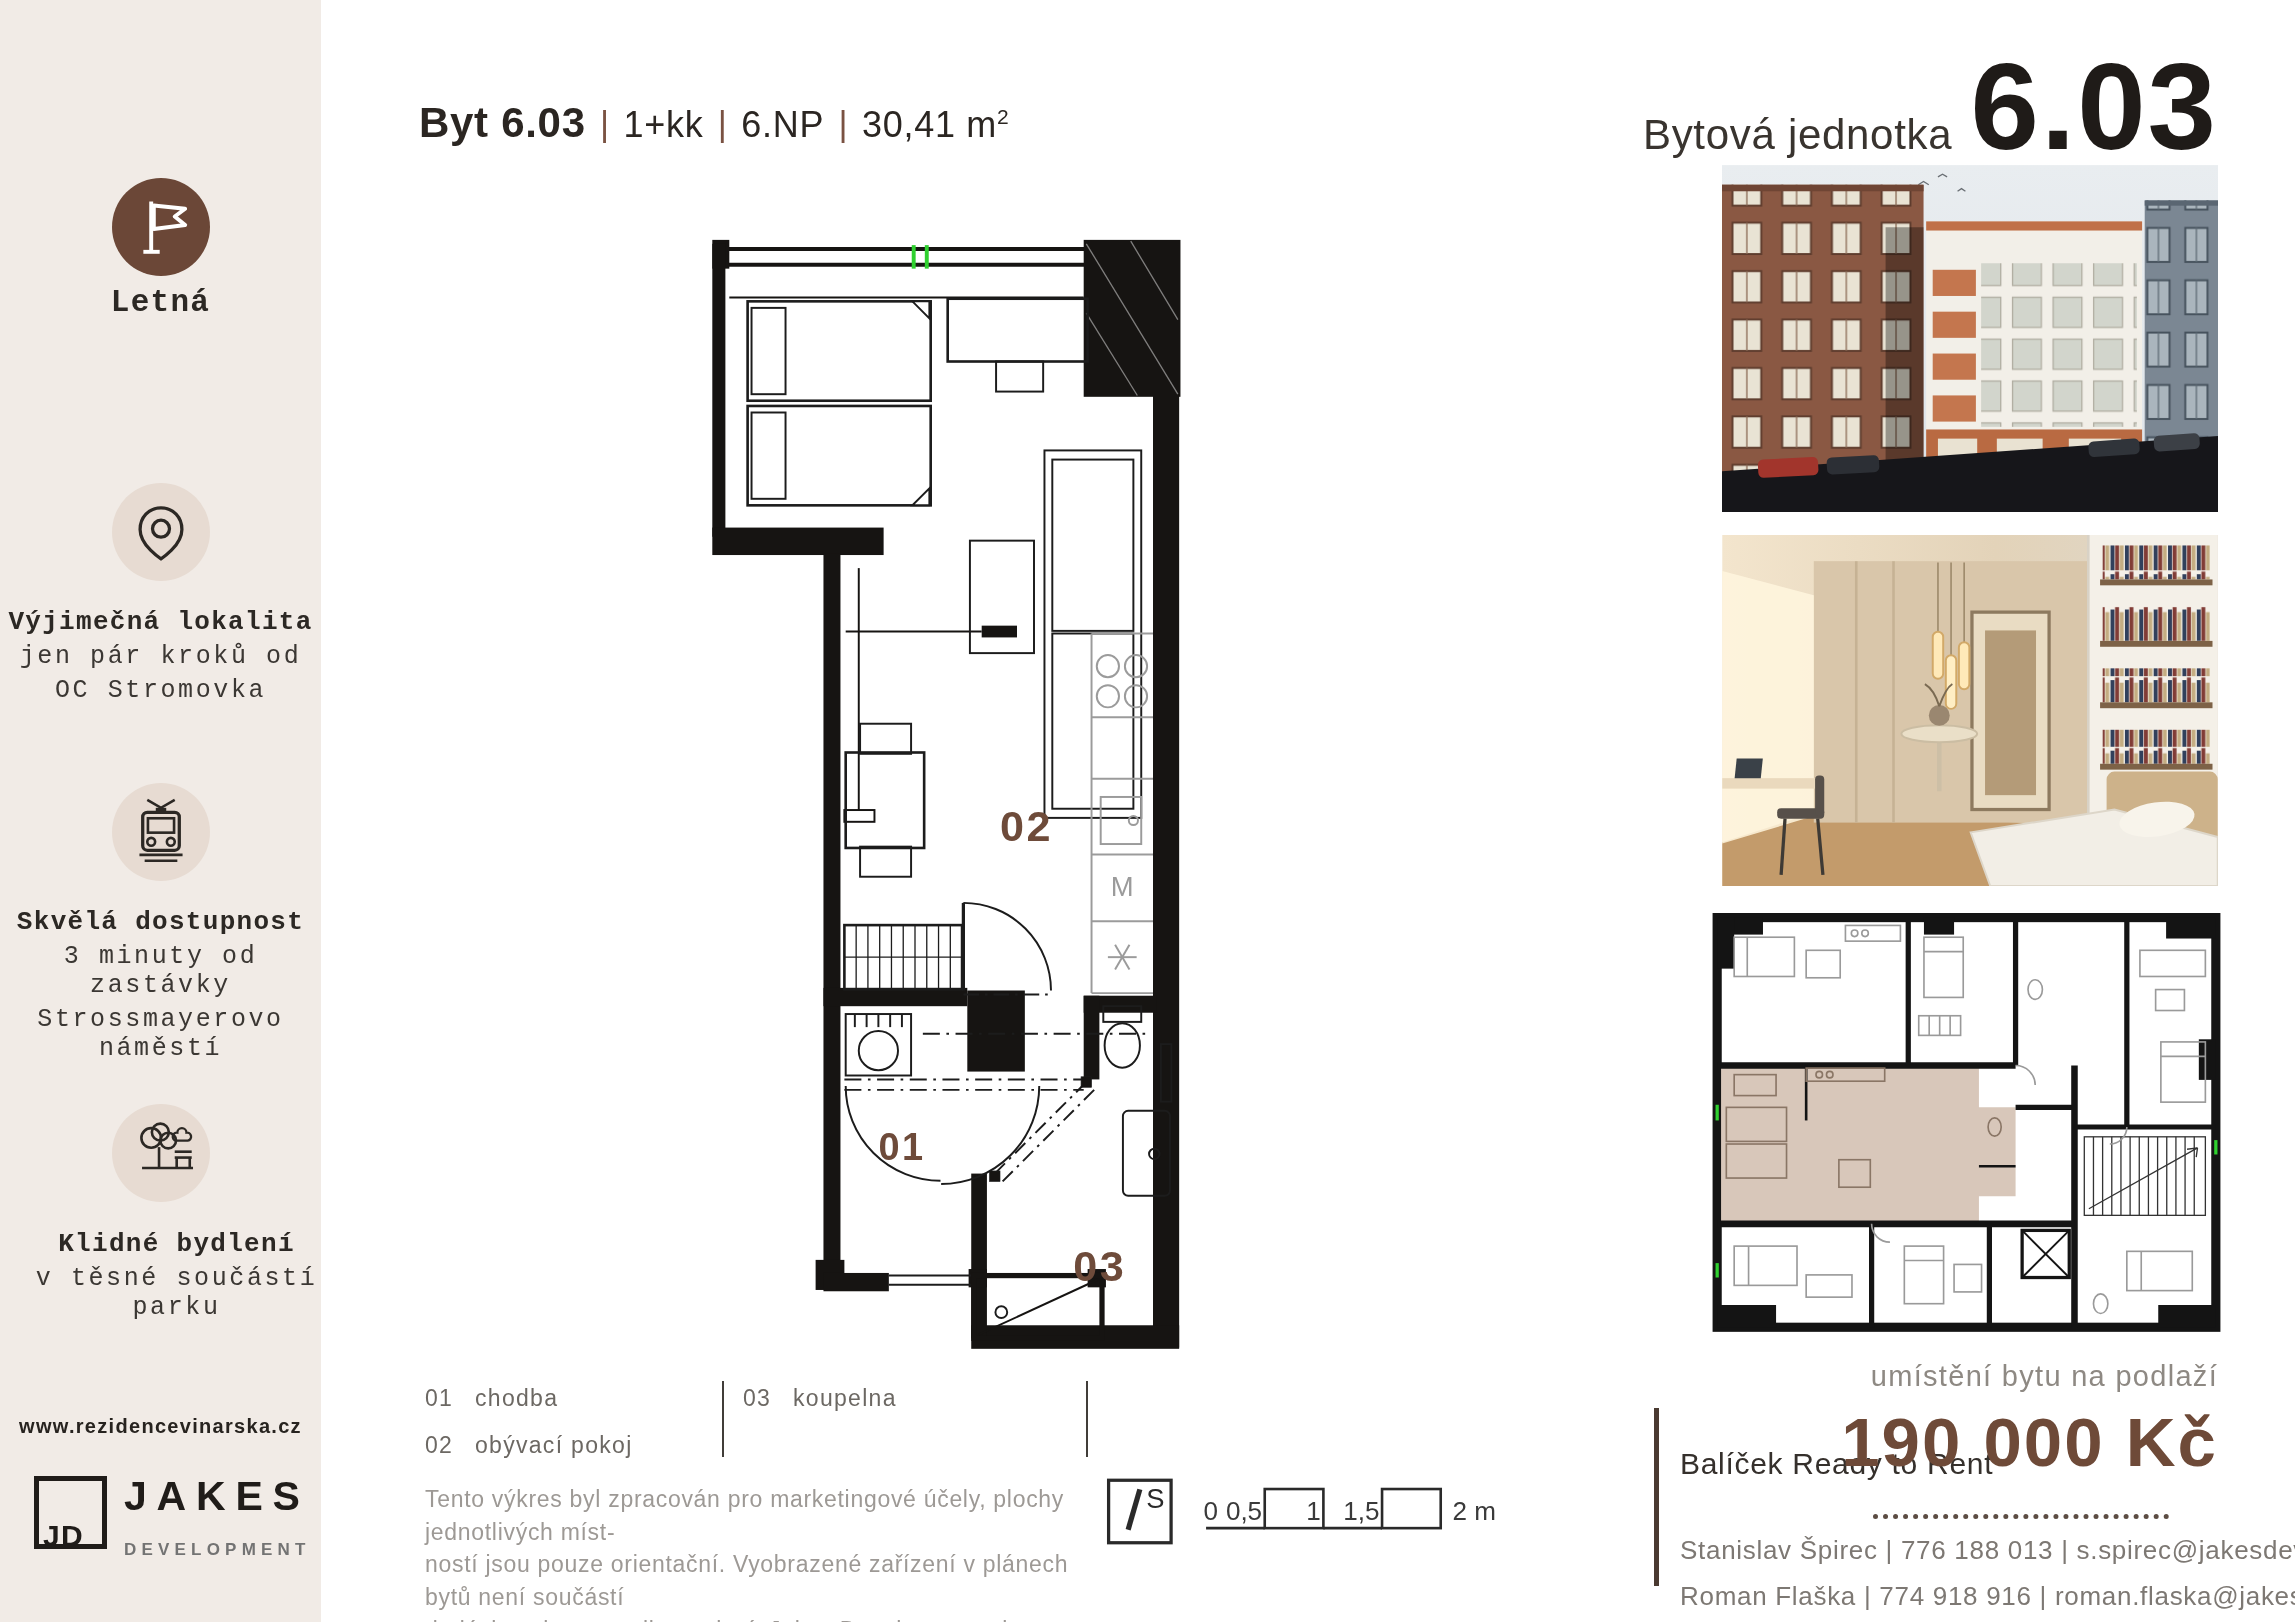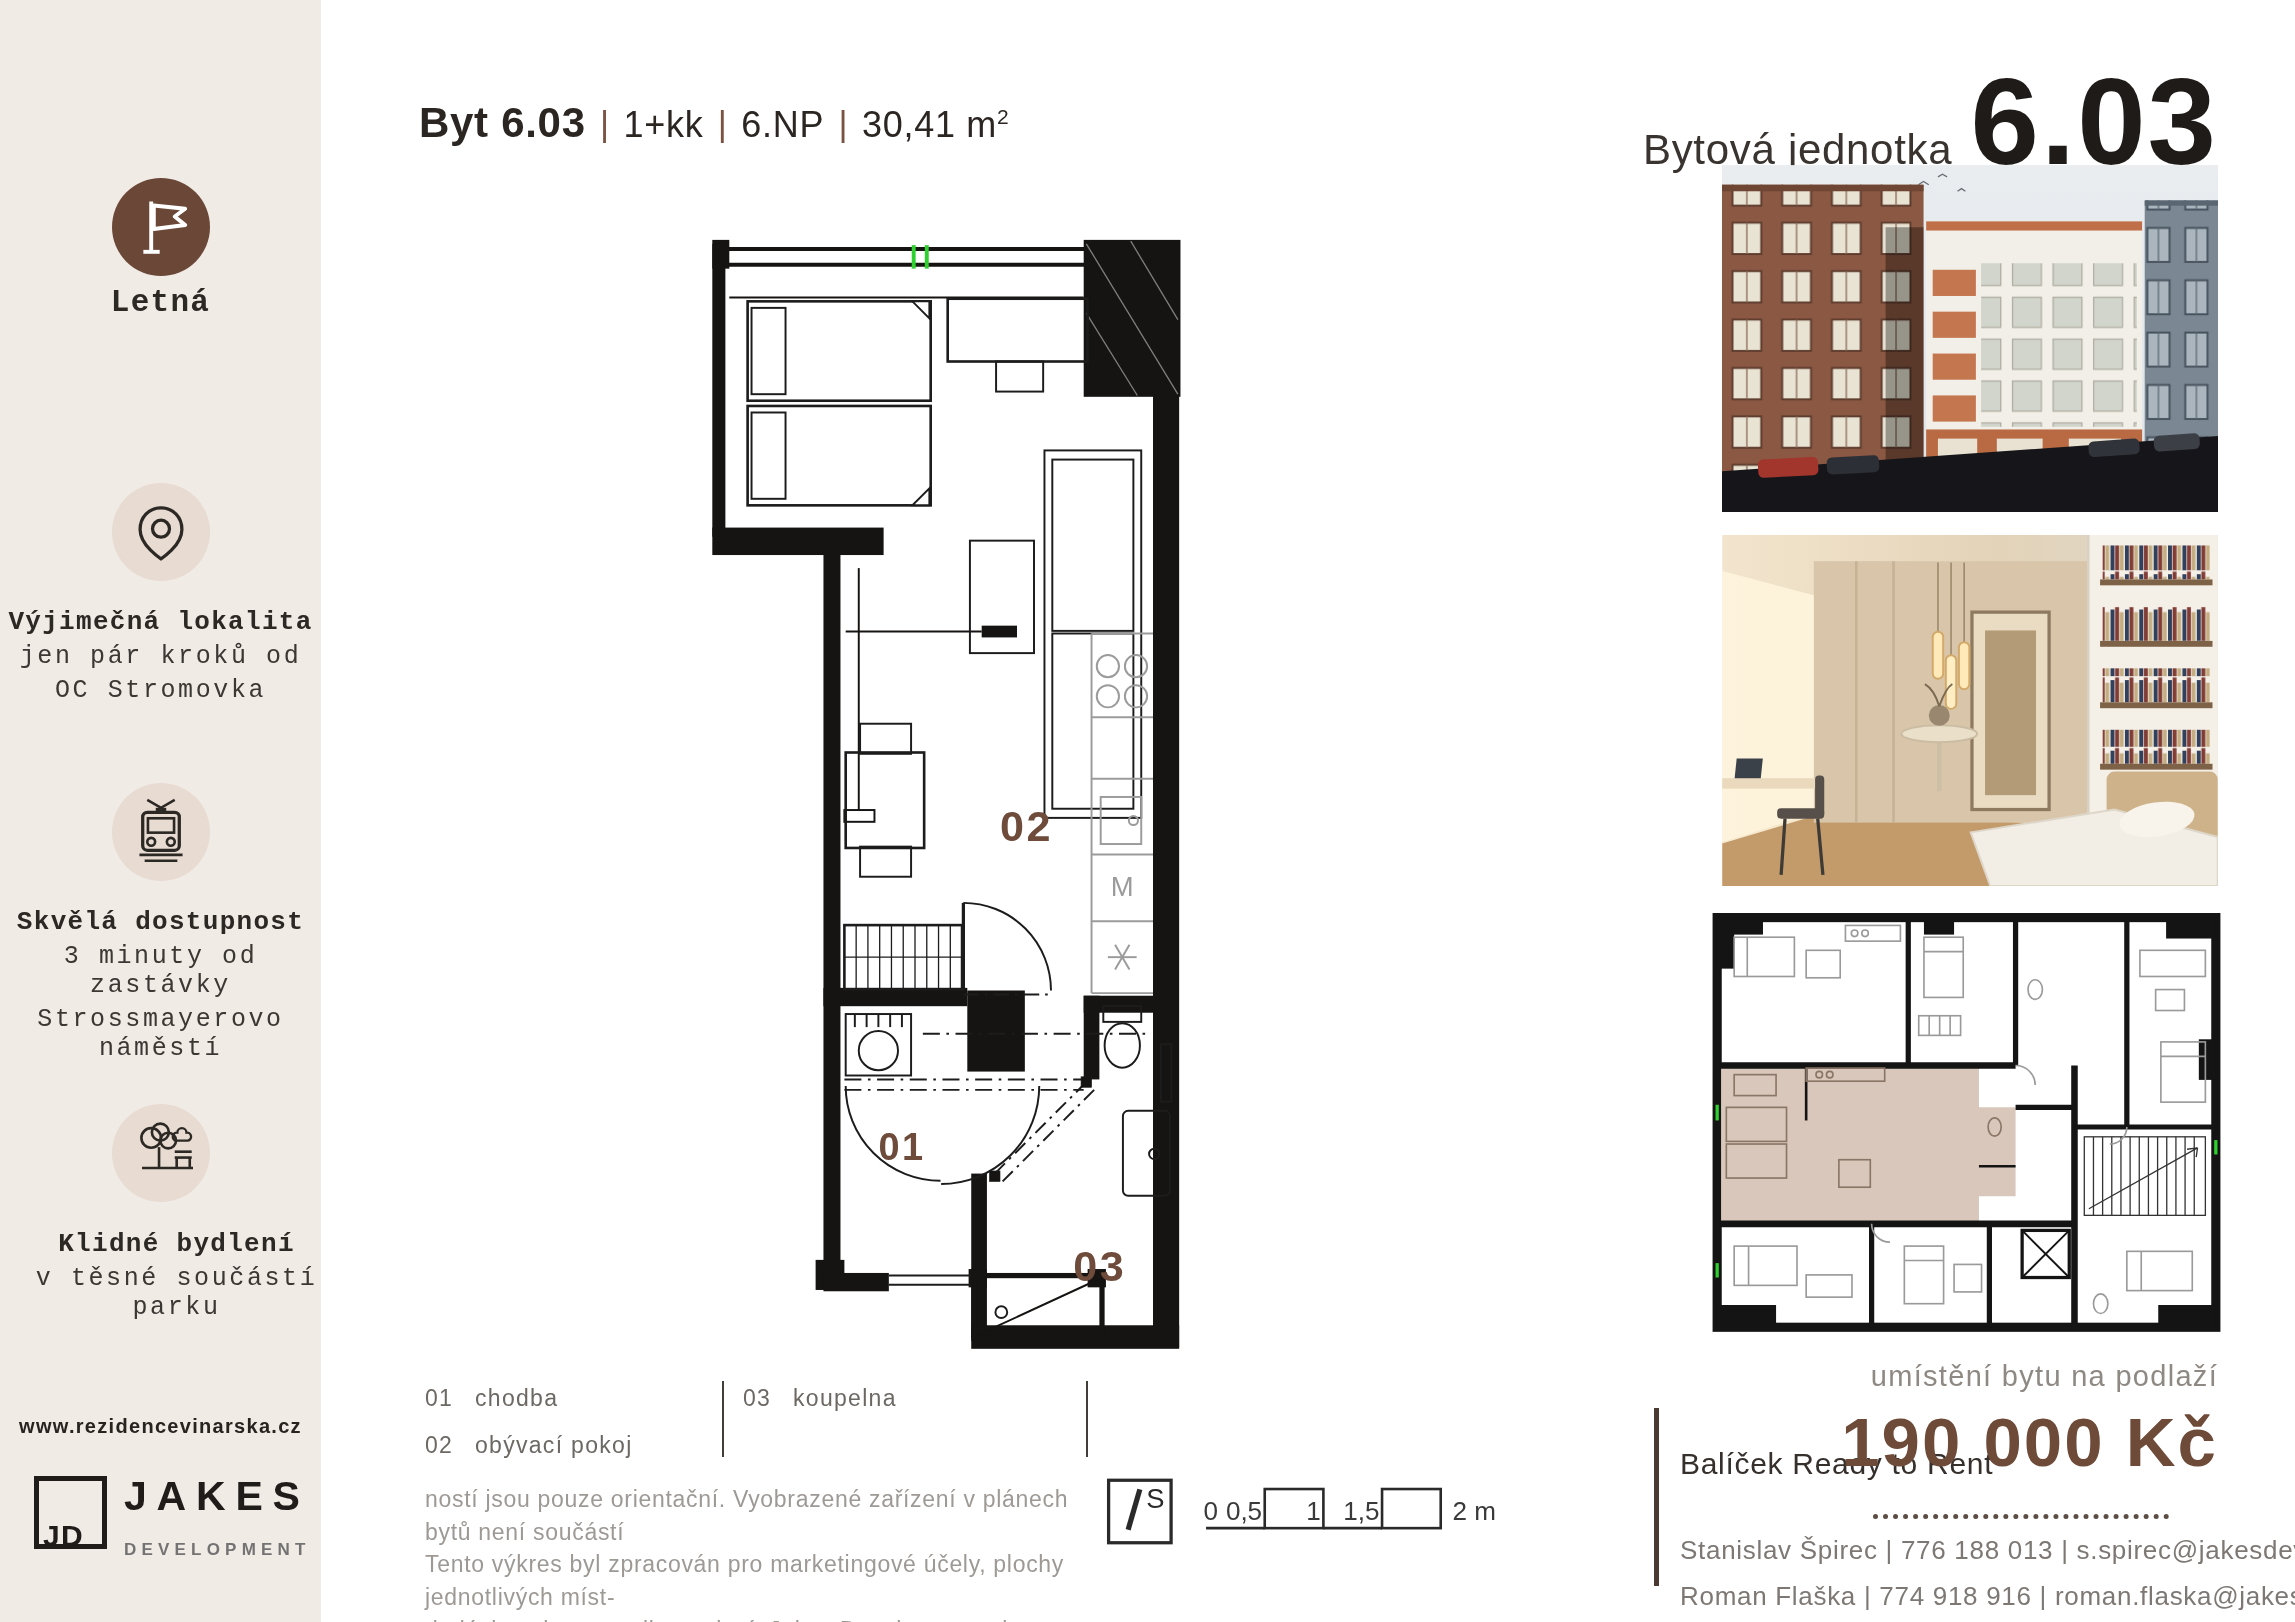--- a/index.html
+++ b/index.html
@@ -32,21 +32,21 @@
   .dev-name{font-size:41px;font-weight:700;letter-spacing:9.8px;color:#201c19;line-height:1;}
   .dev-sub{font-size:17px;font-weight:700;letter-spacing:5.2px;color:#737373;margin-top:23px;}
 
   
   .title-row{position:absolute;left:419px;top:99px;display:flex;align-items:baseline;gap:14.4px;white-space:nowrap;}
   .title-main{font-size:42px;font-weight:700;color:#2b2622;letter-spacing:0.7px;}
   .title-sep{font-size:35px;color:#7a5242;font-weight:300;transform:translateY(-1.3px);}
   .title-item{font-size:36px;font-weight:400;color:#2b2622;letter-spacing:0.7px;}
   .title-item sup{font-size:21px;}
 
-  .unit-head{position:absolute;right:77px;top:65px;display:flex;align-items:baseline;gap:18.3px;white-space:nowrap;}
+  .unit-head{position:absolute;right:77px;top:50px;display:flex;align-items:baseline;gap:18.3px;white-space:nowrap;}
   .unit-label{font-size:42px;color:#39342f;letter-spacing:0.7px;}
   .unit-number{font-size:123px;font-weight:700;color:#1f1b18;line-height:.92;letter-spacing:2px;}
 
   
   .legend-col{position:absolute;top:1385px;font-size:23px;color:#6c6863;letter-spacing:1.3px;}
   .legend-row{margin-bottom:19.6px;white-space:nowrap;}
   .legend-num{display:inline-block;width:50px;}
   .legend-div{position:absolute;top:1381px;width:2px;height:76px;background:#413d39;}
   .disclaimer{position:absolute;left:425px;top:1483px;width:654px;font-size:23px;
               color:#9d9995;letter-spacing:0.7px;line-height:1.42;}
@@ -339,22 +339,22 @@
   </div>
   <div class="legend-div" style="left:722px;"></div>
   <div class="legend-col" style="left:743px;">
     <div class="legend-row">
       <span class="legend-num">03</span><span>koupelna</span>
     </div>
   </div>
   <div class="legend-div" style="left:1086px;"></div>
 
   <div class="disclaimer">
+    <div>Tento výkres byl zpracován pro marketingové účely, plochy jednotlivých míst-</div>
     <div>ností jsou pouze orientační. Vyobrazené zařízení v plánech bytů není součástí</div>
-    <div>Tento výkres byl zpracován pro marketingové účely, plochy jednotlivých míst-</div>
     <div>dodávky a je pouze ilustrativní. Jakes Development si vyhrazuje právo změny.</div>
   </div>
 
   <svg class="abs" style="left:1106px;top:1476px;" width="69" height="71" viewBox="0 0 106 108">
     <rect x="4" y="6" width="96" height="96" fill="none" stroke="#2a2a2a" stroke-width="5"></rect>
     <path d="M34,82 L52,20" stroke="#2a2a2a" stroke-width="8" fill="none"></path>
     <text x="62" y="48" font-size="42" fill="#2a2a2a">S</text>
   </svg>
 
   <svg class="abs" style="left:1199px;top:1476px;" width="327" height="73" viewBox="0 0 500 112">

